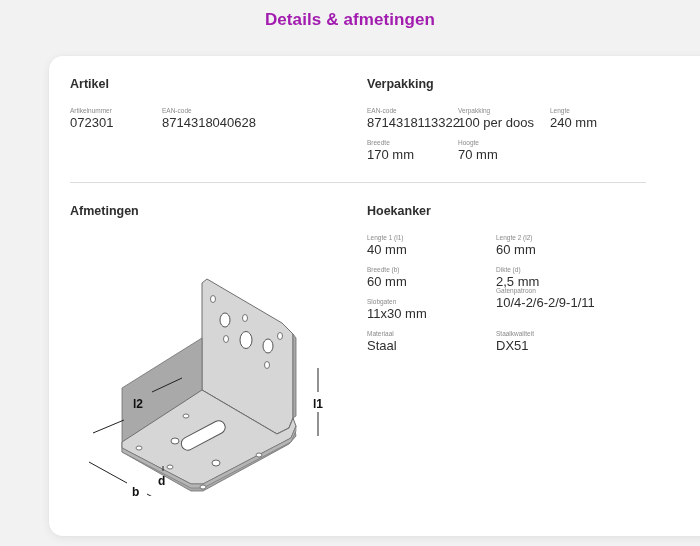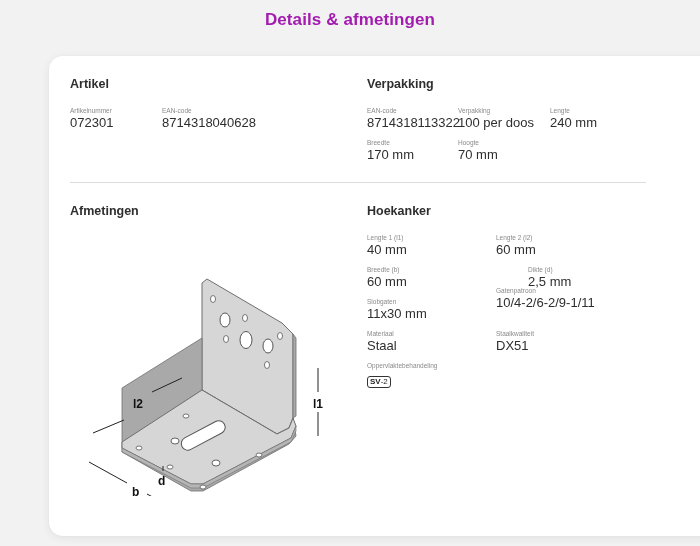--- a/index.html
+++ b/index.html
@@ -141,37 +141,33 @@
     <span class="val">40 mm</span>
   </div>
   <div class="field" style="left:447px; top:177px;">
     <span class="lbl">Lengte 2 (l2)</span>
     <span class="val">60 mm</span>
   </div>
   <div class="field" style="left:318px; top:209px;">
     <span class="lbl">Breedte (b)</span>
     <span class="val">60 mm</span>
   </div>
-  <div class="field" style="left:447px; top:209px;margin-left:32px;">
+  <div class="field" style="left:447px; top:209px;">
     <span class="lbl">Dikte (d)</span>
     <span class="val">2,5 mm</span>
   </div>
   <div class="field" style="left:318px; top:241px;">
     <span class="lbl">Slobgaten</span>
     <span class="val">11x30 mm</span>
   </div>
   <div class="field" style="left:447px; top:230px;">
     <span class="lbl">Gatenpatroon</span>
     <span class="val">10/4-2/6-2/9-1/11</span>
   </div>
   <div class="field" style="left:318px; top:273px;">
     <span class="lbl">Materiaal</span>
     <span class="val">Staal</span>
   </div>
   <div class="field" style="left:447px; top:273px;">
     <span class="lbl">Staalkwaliteit</span>
     <span class="val">DX51</span>
   </div>
-  <div class="field" style="left:318px; top:305px;">
-    <span class="lbl">Oppervlaktebehandeling</span>
-    <span class="badge"><span>SV</span><span class="sfx">-2</span></span>
-  </div>
 </div>
 
 </body></html>

